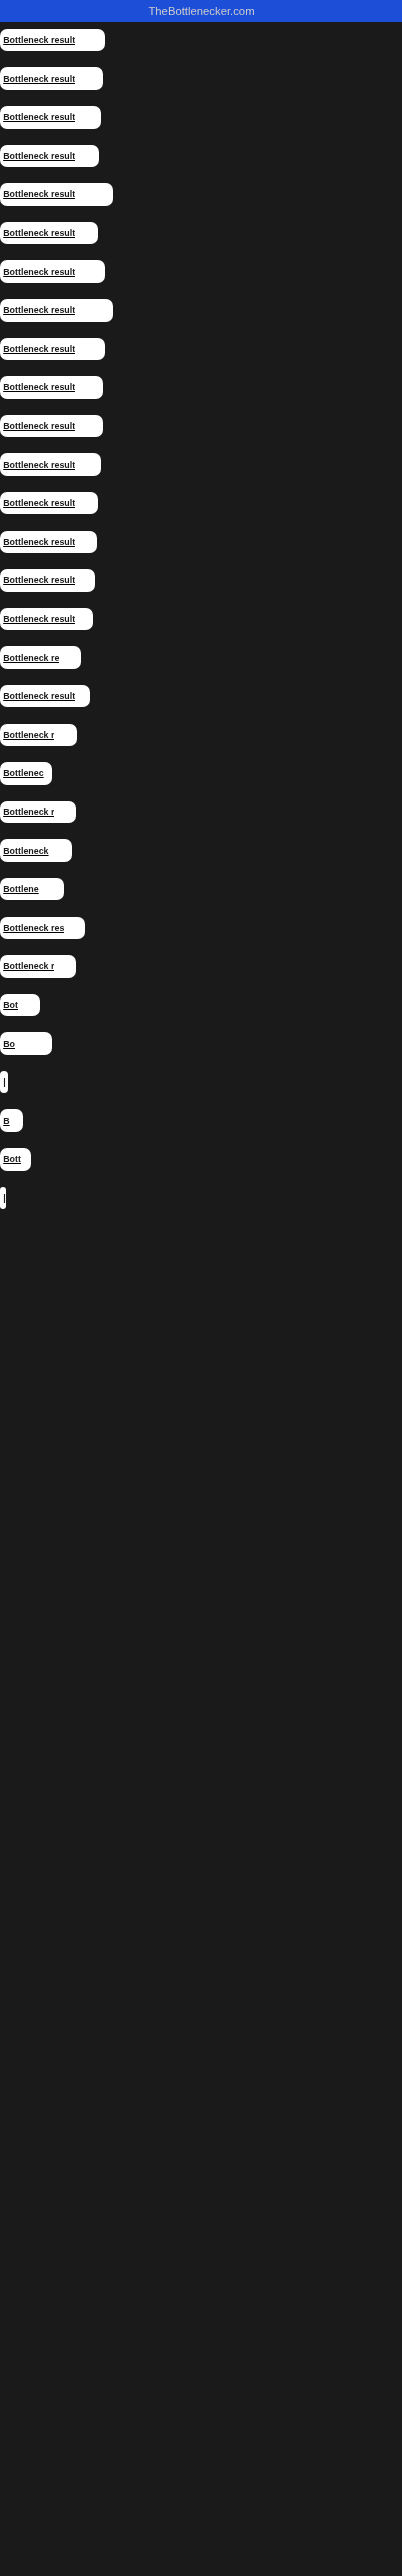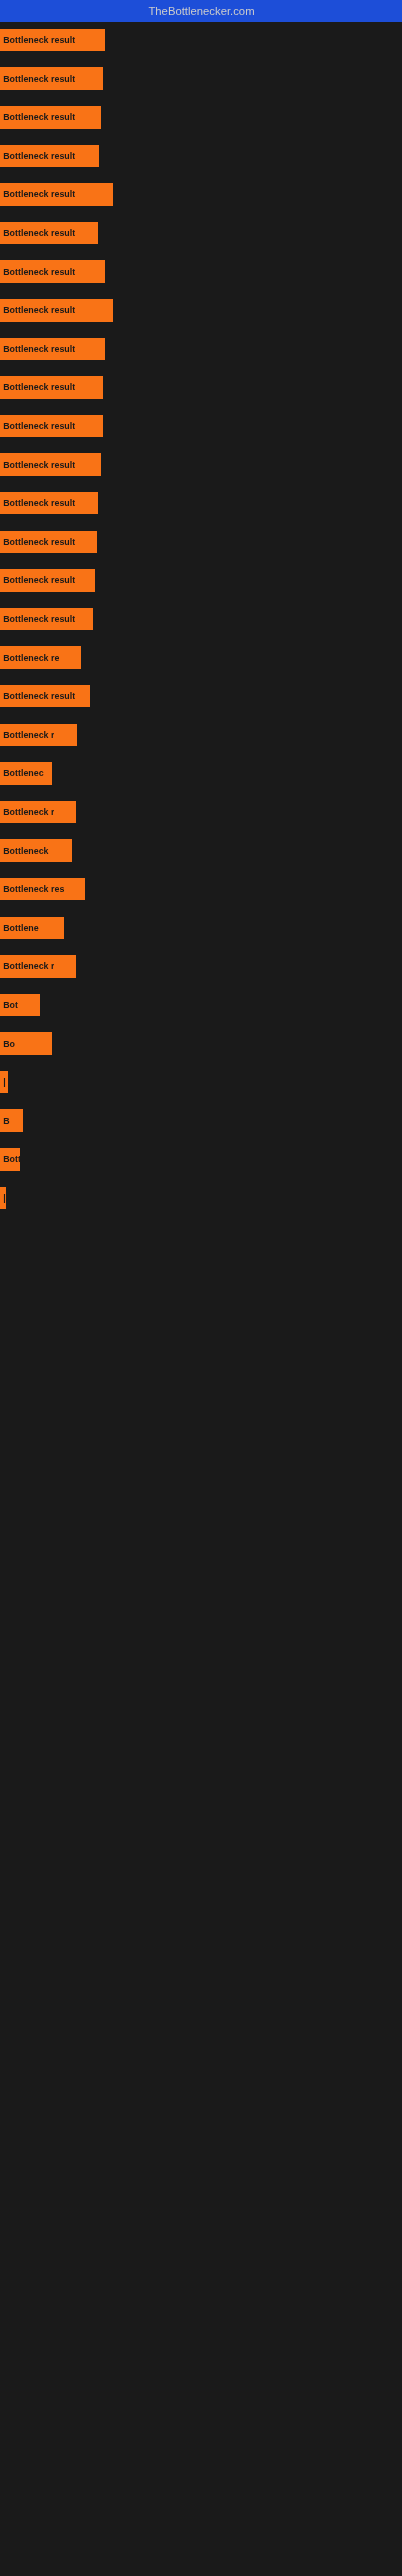--- a/index.html
+++ b/index.html
@@ -23,28 +23,29 @@
     }
     .bar-container {
       position: relative;
       width: 100%;
       height: 35px;
       display: flex;
       align-items: center;
       margin-bottom: 1.6px;
     }
     .bar {
-      background-color: #f97316;
+      background-color: #ffffff;
       height: 22.5px;
       display: flex;
       align-items: center;
       padding-left: 3.2px;
-      border-radius: 0;
+      border-radius: 7px;
       position: absolute;
       left: 0;
+      text-decoration: underline;
     }
     .bar-label {
       color: #1a1a1a;
       font-size: 8.9px;
       font-weight: bold;
       white-space: nowrap;
       overflow: hidden;
     }
   </style>
 </head>
@@ -159,30 +160,30 @@
       <div class="bar" style="width: 76px;">
         <span class="bar-label">Bottleneck r</span>
       </div>
     </div>
     <div class="bar-container" style="height: 37px;">
       <div class="bar" style="width: 72px;">
         <span class="bar-label">Bottleneck</span>
       </div>
     </div>
     <div class="bar-container" style="height: 37px;">
+      <div class="bar" style="width: 64px;">
+        <span class="bar-label">Bottlene</span>
+      </div>
+    </div>
+    <div class="bar-container" style="height: 37px;">
       <div class="bar" style="width: 85px;">
         <span class="bar-label">Bottleneck res</span>
       </div>
     </div>
     <div class="bar-container" style="height: 37px;">
-      <div class="bar" style="width: 64px;">
-        <span class="bar-label">Bottlene</span>
-      </div>
-    </div>
-    <div class="bar-container" style="height: 37px;">
       <div class="bar" style="width: 76px;">
         <span class="bar-label">Bottleneck r</span>
       </div>
     </div>
     <div class="bar-container" style="height: 37px;">
       <div class="bar" style="width: 40px;">
         <span class="bar-label">Bot</span>
       </div>
     </div>
     <div class="bar-container" style="height: 37px;">
@@ -194,21 +195,21 @@
       <div class="bar" style="width: 8px;">
         <span class="bar-label">|</span>
       </div>
     </div>
     <div class="bar-container" style="height: 37px;">
       <div class="bar" style="width: 22.5px;">
         <span class="bar-label">B</span>
       </div>
     </div>
     <div class="bar-container" style="height: 37px;">
-      <div class="bar" style="width: 20px;">
+      <div class="bar" style="width: 31px;">
         <span class="bar-label">Bott</span>
       </div>
     </div>
     <div class="bar-container" style="height: 37px;">
       <div class="bar" style="width: 6.4px;">
         <span class="bar-label">|</span>
       </div>
     </div>
   </div>
 

